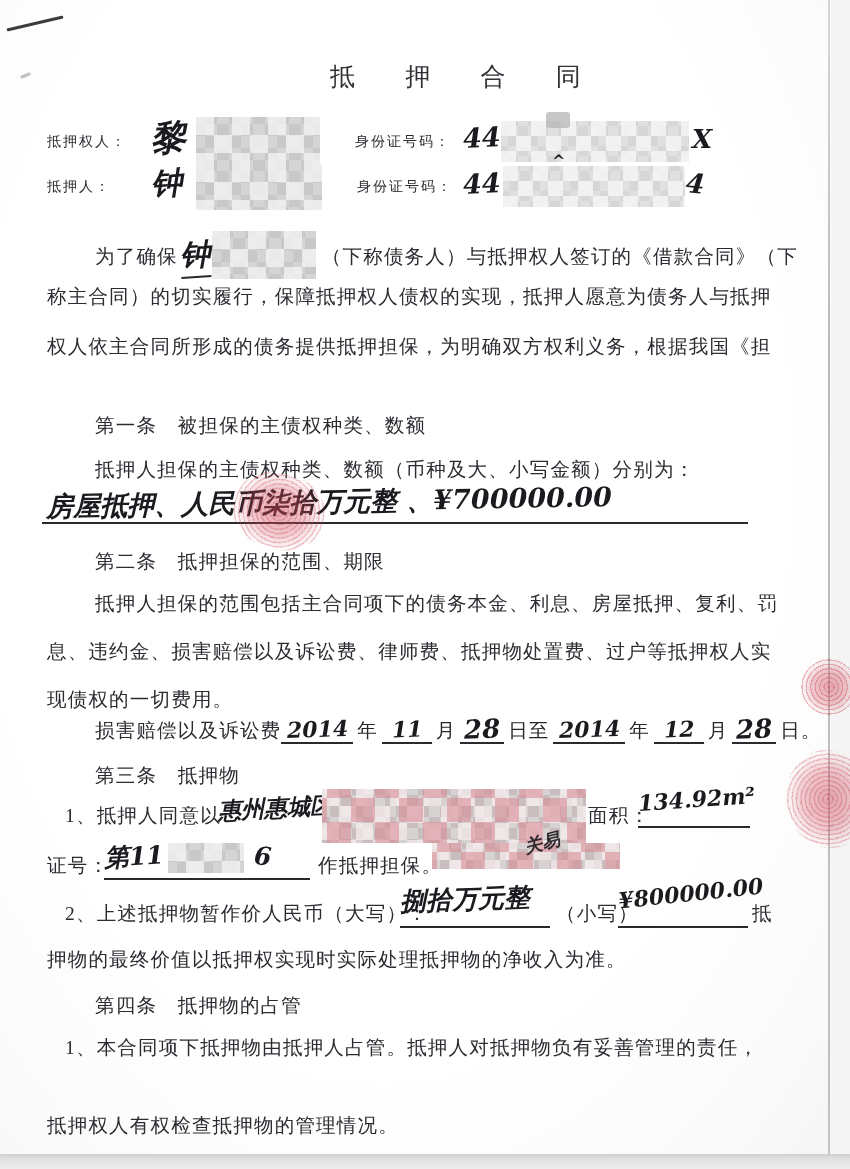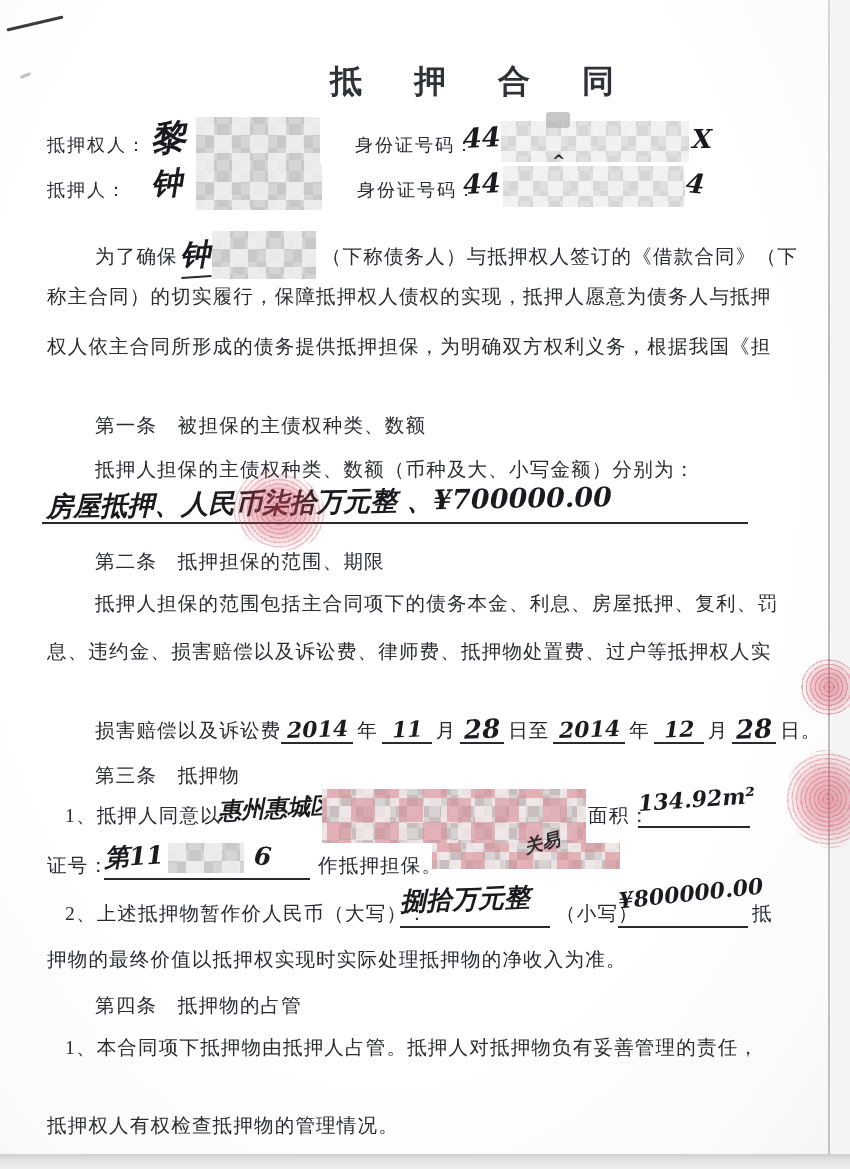--- a/index.html
+++ b/index.html
@@ -6,27 +6,27 @@
   .page{
     position:relative;width:850px;height:1169px;margin:0 auto;
     background:
       radial-gradient(ellipse at 45% 40%, #ffffff 60%, #fafafa 85%, #f4f4f4 100%);
     overflow:hidden;
     font-family:"Liberation Serif","DejaVu Serif",serif;
     color:#26262b;
   }
   .abs{position:absolute;}
   .printed{font-size:19.5px;letter-spacing:1.2px;white-space:nowrap;color:#2b2c31;}
-  .label{font-size:18px;letter-spacing:2px;white-space:nowrap;color:#2b2c31;}
+  .label{font-size:14px;letter-spacing:2px;white-space:nowrap;color:#2b2c31;}
   .hw{
     font-family:"DejaVu Serif",serif;font-style:italic;font-weight:bold;
     color:#1b1b1f;white-space:nowrap;display:inline-block;
   }
   .title{
-    font-size:32px;letter-spacing:22px;font-weight:bold;color:#303136;
+    font-size:25px;letter-spacing:22px;font-weight:normal;color:#303136;
     white-space:nowrap;
   }
   
   .mosaic{
     background:
       repeating-conic-gradient(rgba(188,188,188,.55) 0% 25%, rgba(236,236,236,.9) 0% 50%) 0 0/36px 36px,
       repeating-conic-gradient(rgba(207,207,207,.7) 0% 25%, rgba(246,246,246,.75) 0% 50%) 9px 7px/24px 24px,
       #e9e9e9;
   }
   .mosaic.light{
@@ -105,20 +105,21 @@
   <div class="abs printed" style="left:95px;top:412px;">第一条　被担保的主债权种类、数额</div>
   <div class="abs printed" style="left:95px;top:456px;">抵押人担保的主债权种类、数额（币种及大、小写金额）分别为：</div>
   <div class="abs ul" style="left:42px;top:480px;width:706px;height:42px;">
     <span class="hw" style="font-size:27px;transform:rotate(-1deg);position:relative;top:4px;left:4px;">房屋抵押、人民币柒拾万元整 、¥700000.00</span>
   </div>
   <div class="abs fp" style="left:232px;top:472px;width:94px;height:78px;transform:rotate(16deg);"></div>
 
   <div class="abs printed" style="left:95px;top:548px;">第二条　抵押担保的范围、期限</div>
   <div class="abs printed" style="left:95px;top:590px;">抵押人担保的范围包括主合同项下的债务本金、利息、房屋抵押、复利、罚</div>
   <div class="abs printed" style="left:47px;top:638px;">息、违约金、损害赔偿以及诉讼费、律师费、抵押物处置费、过户等抵押权人实</div>
+  <div class="abs printed" style="left:47px;top:686px;">现债权的一切费用。</div>
 
   <div class="abs" style="left:95px;top:712px;white-space:nowrap;">
     <span class="printed">损害赔偿以及诉讼费</span><span class="dateul" style="width:72px;">
         <span class="hw">2014</span>
       </span><span class="unit">年</span><span class="dateul" style="width:50px;">
         <span class="hw">11</span>
       </span><span class="unit">月</span><span class="dateul" style="width:44px;">
         <span class="hw" style="font-size:26px;">28</span>
       </span><span class="unit">日至</span><span class="dateul" style="width:72px;">
         <span class="hw">2014</span>

